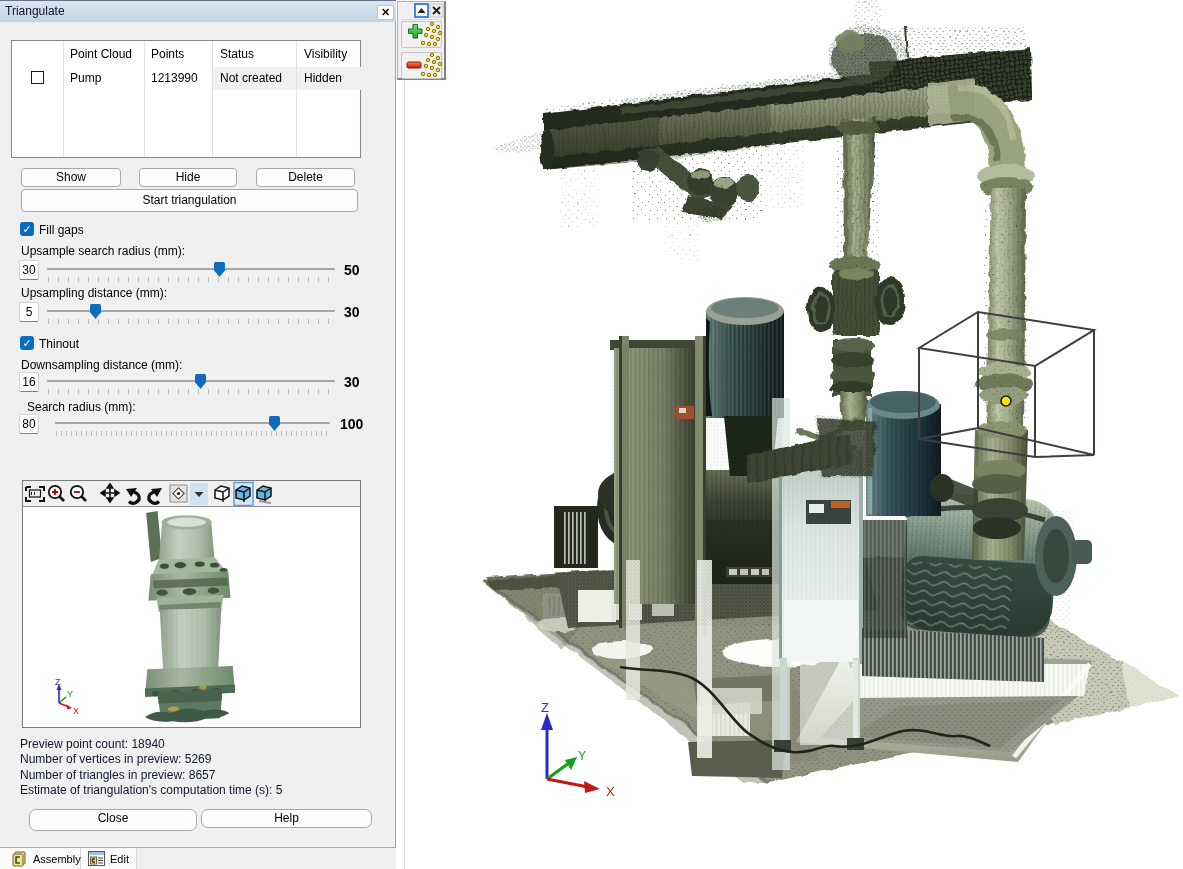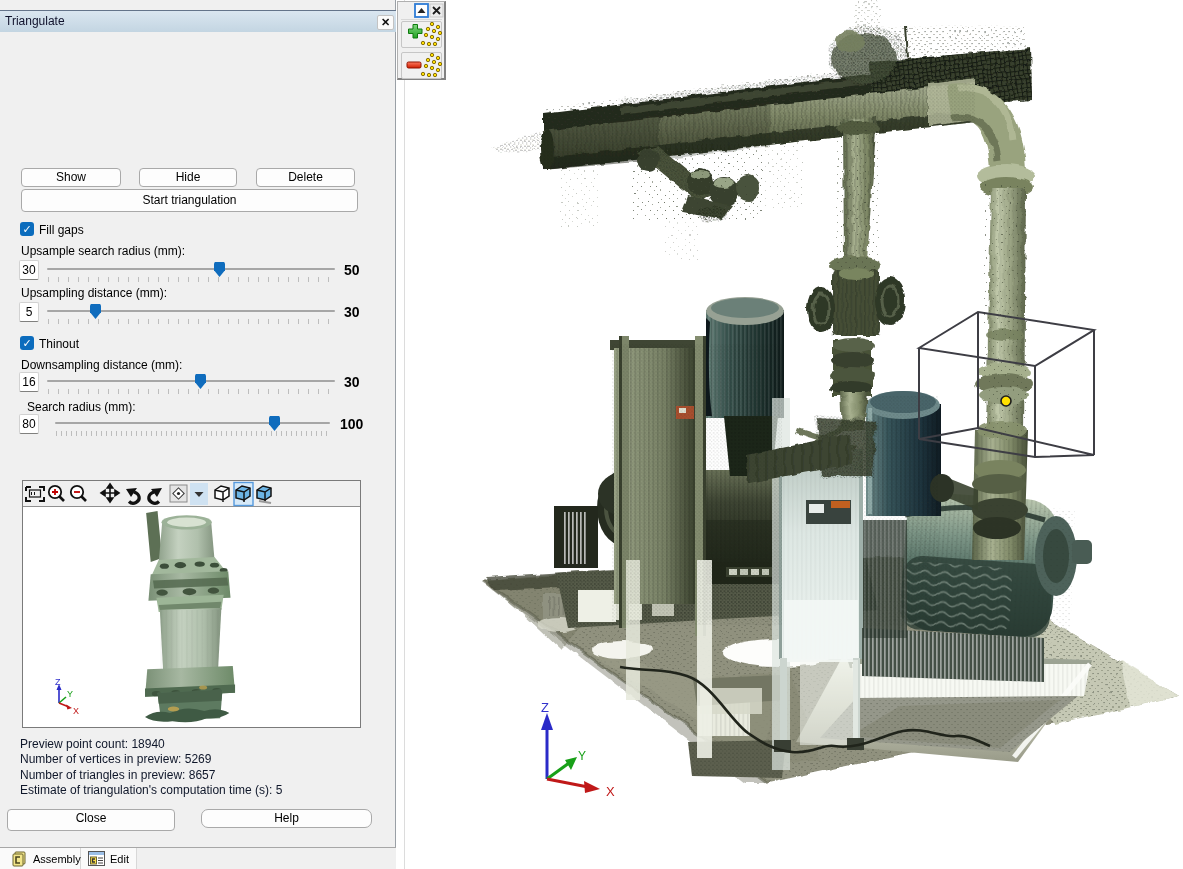--- a/index.html
+++ b/index.html
@@ -1,21 +1,21 @@
 <!DOCTYPE html>
 <html><head>
 <meta charset="utf-8">
 <style>
 html,body{margin:0;padding:0;width:1183px;height:869px;overflow:hidden;background:#fff;
 font-family:"Liberation Sans", sans-serif;}
 *{box-sizing:border-box;}
 .abs{position:absolute;}
 #panel{position:absolute;left:0;top:0;width:396px;height:869px;background:#f0f0f0;border-right:1px solid #9aa0a6;}
 #titlebar{position:absolute;left:0;top:0;width:396px;height:22px;
-background:linear-gradient(#dae6f0,#c3d5e2);border-top:1px solid #64748a;margin-top:10px;}
+background:linear-gradient(#dae6f0,#c3d5e2);border-top:1px solid #64748a;}
 #titlebar .t{position:absolute;left:5px;top:3px;font-size:12px;color:#10122c;}
 #xbtn{position:absolute;left:377px;top:4px;width:17px;height:15px;background:#fbfbfb;border:1px solid #c3c3c3;border-radius:2px;text-align:center;line-height:13px;font-size:11px;font-weight:bold;color:#111;}
 
 #tbl{position:absolute;left:11px;top:40px;width:350px;height:118px;background:#fff;border:1px solid #828790;}
 .colsep{position:absolute;top:0;width:1px;height:116px;background:#e2e2e2;}
 #tbl .hdr{position:absolute;top:0;height:26px;font-size:12px;color:#000;line-height:26px;}
 #tbl .cel{position:absolute;top:26px;height:23px;font-size:12px;color:#000;line-height:23px;}
 .hl{position:absolute;top:26px;height:23px;background:#f0f0f0;}
 #cb0{position:absolute;left:19px;top:30px;width:13px;height:13px;border:1.5px solid #1a1a1a;background:#fff;}
 
@@ -415,20 +415,37 @@
   <polygon points="600,789 584,781 585,793" fill="#c01818"></polygon>
   <text x="606" y="796" font-size="13" fill="#c01818" font-family="Liberation Sans, sans-serif">X</text>
 </g>
 </svg>
 <div id="vline"></div>
 <div id="panel">
   <div id="titlebar">
       <span class="t">Triangulate</span>
       <div id="xbtn">✕</div>
     </div>
+  <div id="tbl">
+    <div class="colsep" style="left:51px"></div>
+    <div class="colsep" style="left:132px"></div>
+    <div class="colsep" style="left:200px"></div>
+    <div class="colsep" style="left:284px"></div>
+    <div class="hl" style="left:201px;width:83px"></div>
+    <div class="hl" style="left:285px;width:64px"></div>
+    <div class="hdr" style="left:58px">Point Cloud</div>
+    <div class="hdr" style="left:139px">Points</div>
+    <div class="hdr" style="left:208px">Status</div>
+    <div class="hdr" style="left:292px">Visibility</div>
+    <div id="cb0"></div>
+    <div class="cel" style="left:58px">Pump</div>
+    <div class="cel" style="left:139px">1213990</div>
+    <div class="cel" style="left:208px">Not created</div>
+    <div class="cel" style="left:292px">Hidden</div>
+  </div>
   <div class="btn" style="left:21px;top:168px;width:100px;height:19px;line-height:17px;">Show</div>
   <div class="btn" style="left:139px;top:168px;width:98px;height:19px;line-height:17px;">Hide</div>
   <div class="btn" style="left:256px;top:168px;width:99px;height:19px;line-height:17px;">Delete</div>
   <div class="btn" style="left:21px;top:189px;width:337px;height:23px;line-height:21px;">Start triangulation</div>
   <div class="cbc" style="left:20px;top:222px;">✓</div>
   <div class="lbl" style="left:39px;top:223px;">Fill gaps</div>
 
   <div class="lbl" style="left:21px;top:244px;">Upsample search radius (mm):</div>
   <div class="vbox" style="left:19px;top:260px;">30</div>
   <div class="track" style="left:47px;top:268px;width:288px;"></div>
@@ -603,21 +620,21 @@
         <text x="50" y="207" fill="#c01818">X</text>
       </g>
     </svg>
   </div>
 
   <div class="sline" style="left:20px;top:737px;">Preview point count: 18940</div>
   <div class="sline" style="left:20px;top:752px;">Number of vertices in preview: 5269</div>
   <div class="sline" style="left:20px;top:768px;">Number of triangles in preview: 8657</div>
   <div class="sline" style="left:20px;top:783px;">Estimate of triangulation's computation time (s): 5</div>
 
-  <div class="btn" style="left:7px;top:809px;width:168px;height:22px;line-height:17px;">Close</div>
+  <div class="btn" style="left:29px;top:809px;width:168px;height:22px;line-height:17px;border-radius:7px;">Close</div>
   <div class="btn" style="left:201px;top:809px;width:171px;height:19px;line-height:17px;border-radius:7px;">Help</div>
   <div id="sep2"></div>
   <div id="tabbar">
     <div class="tab" style="left:0;width:81px;"></div>
     <div class="tab" style="left:81px;width:56px;"></div>
     <svg class="abs" style="left:12px;top:3px" width="15" height="16" viewBox="0 0 15 16">
       <rect x="3" y="1" width="10" height="12" rx="1" fill="#f2e58a" stroke="#6b6430" stroke-width="1"></rect>
       <rect x="1" y="3" width="10" height="12" rx="1" fill="#f2e58a" stroke="#6b6430" stroke-width="1"></rect>
       <path d="M8 6 H4 V12 H8" fill="none" stroke="#4a4520" stroke-width="1.6"></path>
     </svg>

